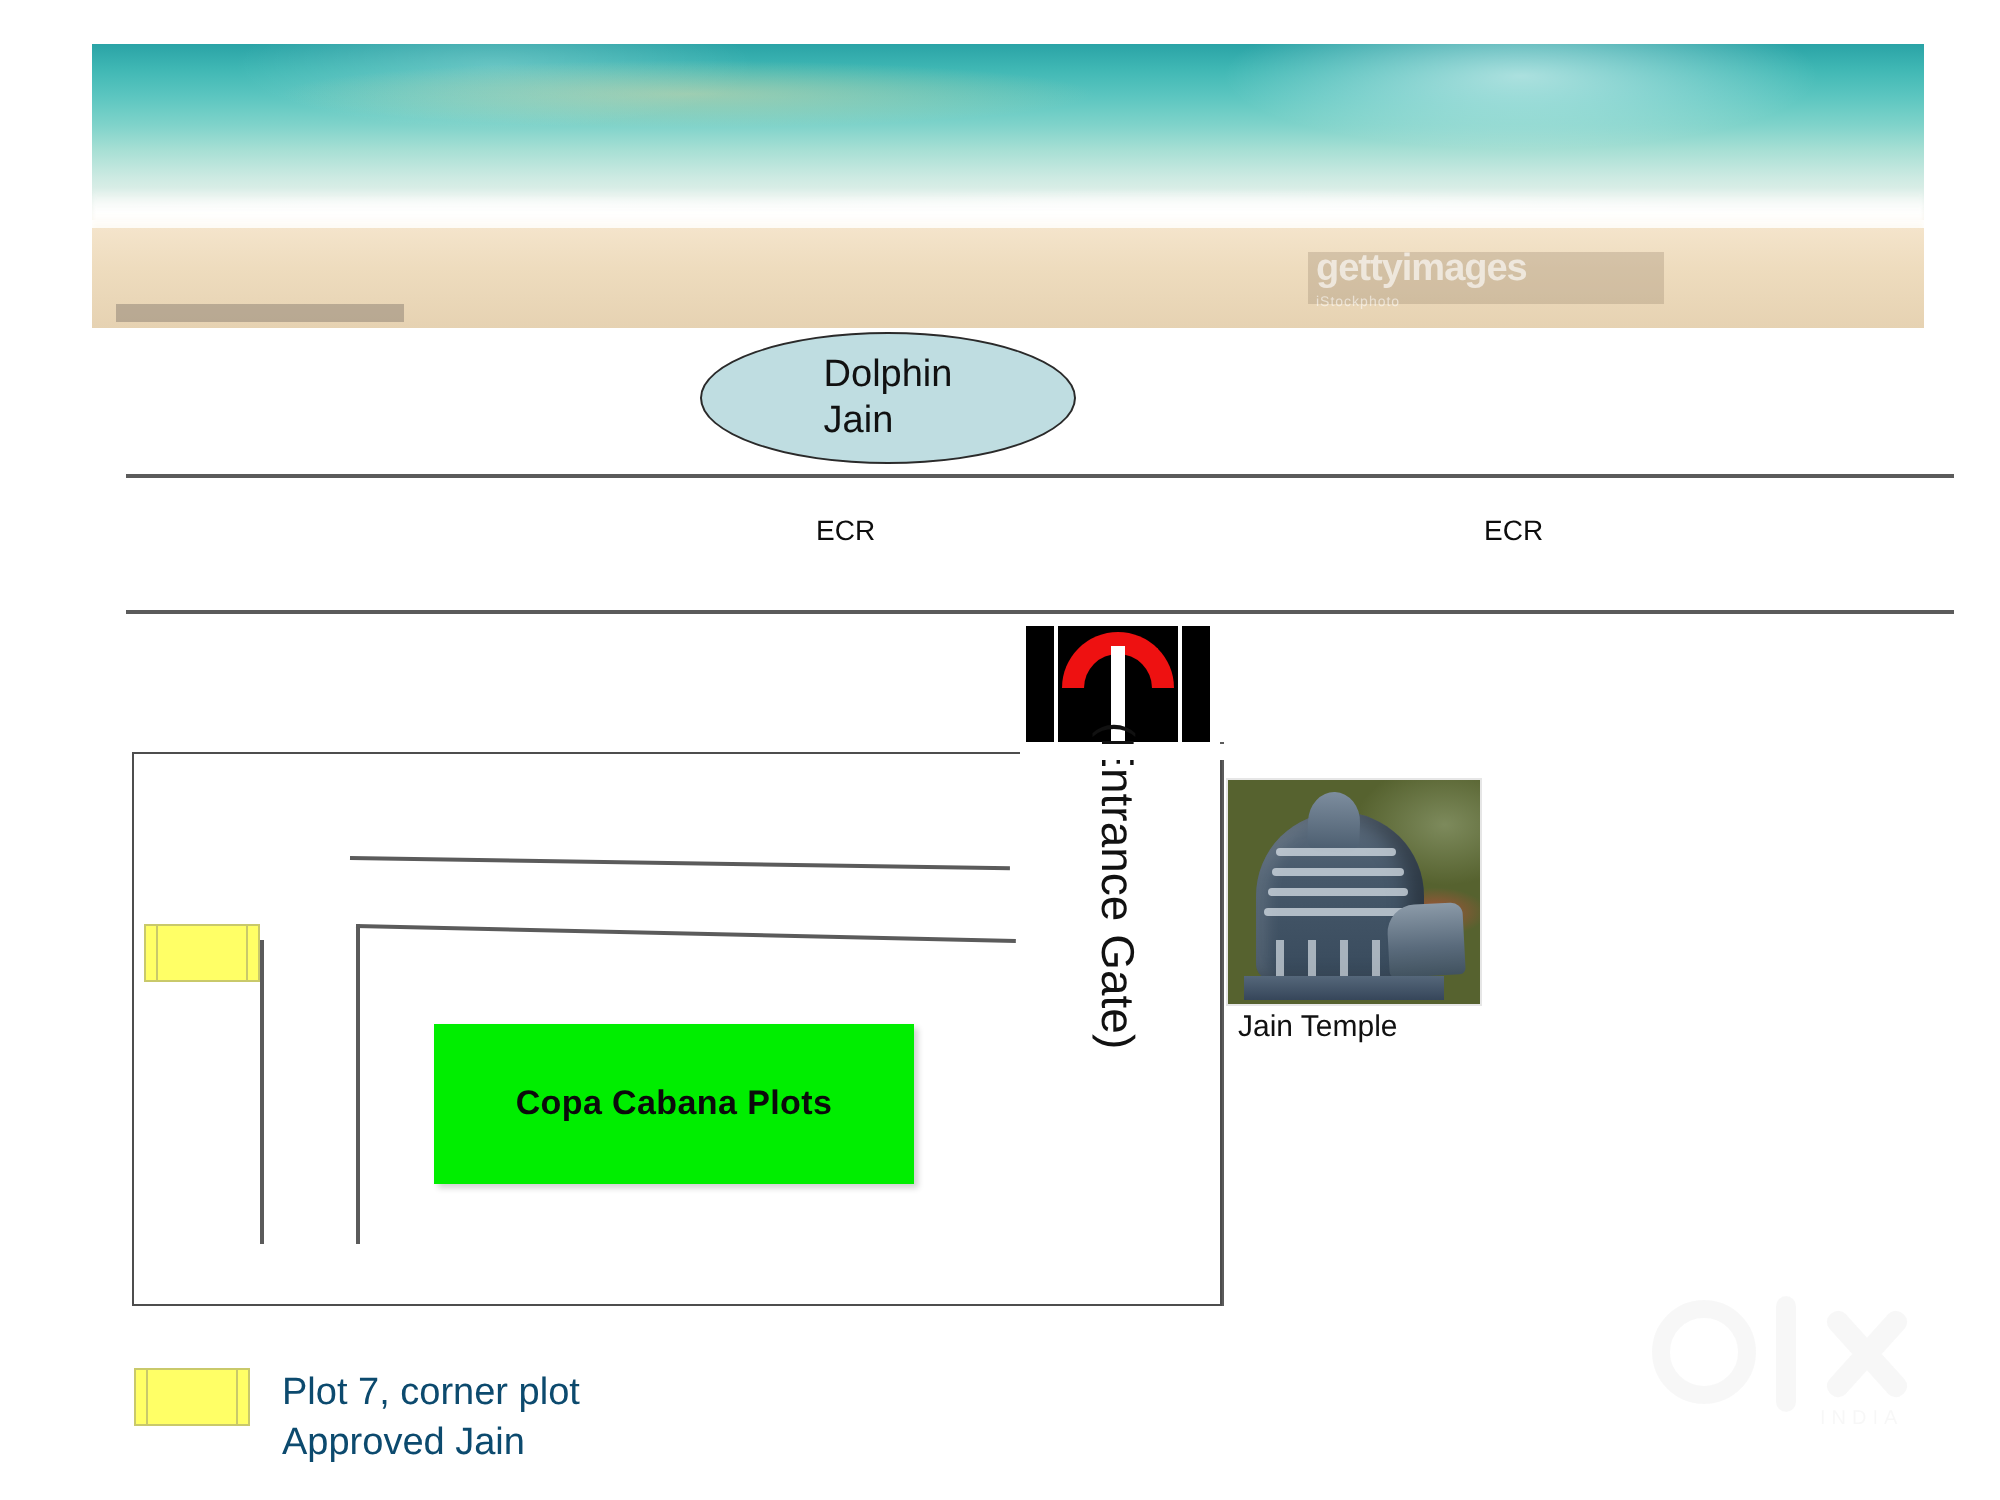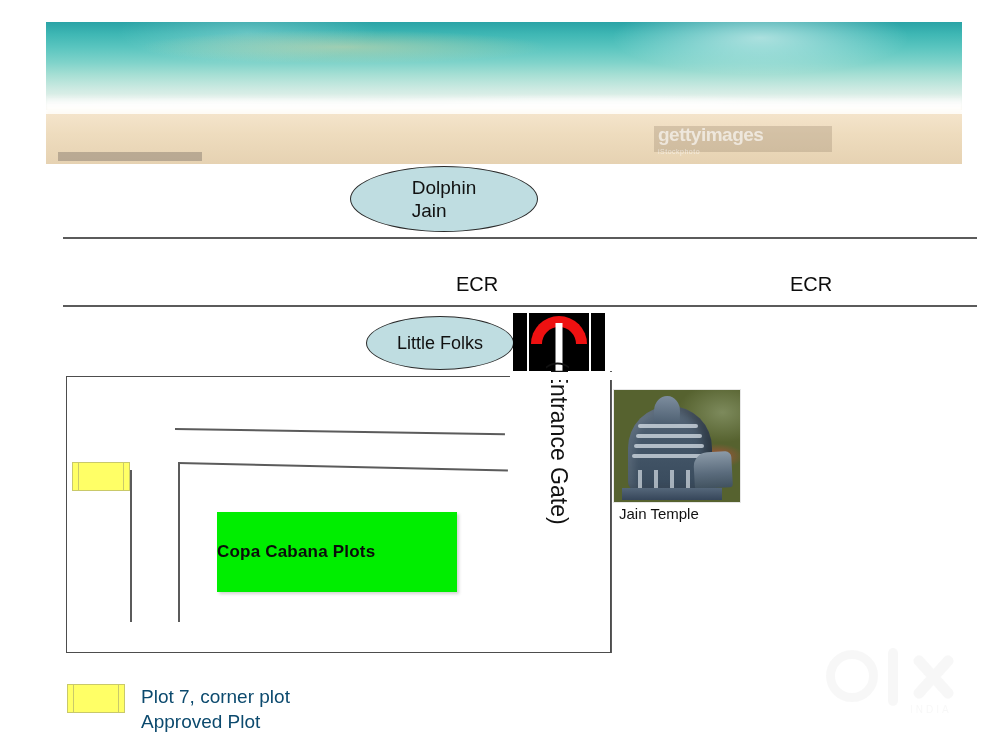--- a/index.html
+++ b/index.html
@@ -137,24 +137,23 @@
     width: 186px; height: 64px;
   }
   #little-folks {
     left: 366px; top: 316px;
     width: 146px; height: 52px;
     font-size: 18px;
   }
 
   .ecr-label {
     position: absolute;
-    font-size: 20px;
+    font-size: 14px;
     color: #0d0d0d;
-    top: 273px;
-    margin-left: 48px;
+    top: 257px;
   }
   #ecr-left { left: 408px; }
   #ecr-right { left: 742px; }
 
   
   .gate {
     position: absolute;
     left: 513px;
     top: 313px;
     width: 92px;
@@ -306,20 +305,21 @@
   .green-box {
     position: absolute;
     left: 217px;
     top: 512px;
     width: 240px;
     height: 80px;
     background: #00ee00;
     box-shadow: 2px 2px 3px rgba(0,0,0,0.18);
     display: flex;
     align-items: center;
+    justify-content: center;
   }
   .green-box span {
     font-size: 17px;
     font-weight: bold;
     color: #0b0b0b;
     letter-spacing: 0.2px;
   }
   .yellow-plot {
     position: absolute;
     left: 72px;
@@ -442,23 +442,20 @@
       <div>Dolphin</div>
       <div>Jain</div>
     </div>
   </div>
 
   <div class="road-line" style="left:63px; top:237px; width:914px;"></div>
   <div class="road-line" style="left:63px; top:305px; width:914px;"></div>
   <div class="ecr-label" id="ecr-left">ECR</div>
   <div class="ecr-label" id="ecr-right">ECR</div>
 
-  <div class="ellipse" id="little-folks">
-    <span>Little Folks</span>
-  </div>
 
   <div class="gate">
     <div class="gate-seg" style="left:14px;"></div>
     <div class="gate-seg" style="right:14px;"></div>
     <div class="gate-arch"></div>
     <div class="gate-post"></div>
   </div>
   <div class="entrance-gate-label">(Entrance Gate)</div>
 
   <div class="vline" style="left:610px; top:371px; height:282px;"></div>
@@ -491,21 +488,21 @@
 
   <div class="yellow-plot"></div>
 
   <div class="green-box">
     <span>Copa Cabana  Plots</span>
   </div>
 
   <div class="legend-swatch"></div>
   <div class="legend-text">
     <div>Plot 7, corner plot</div>
-    <div>Approved Plot</div>
+    <div>Approved Jain</div>
   </div>
 
   <div class="olx">
     <div class="olx-o"></div>
     <div class="olx-l"></div>
     <div class="olx-x"></div>
     <div class="olx-india">INDIA</div>
   </div>
 
 </div>

